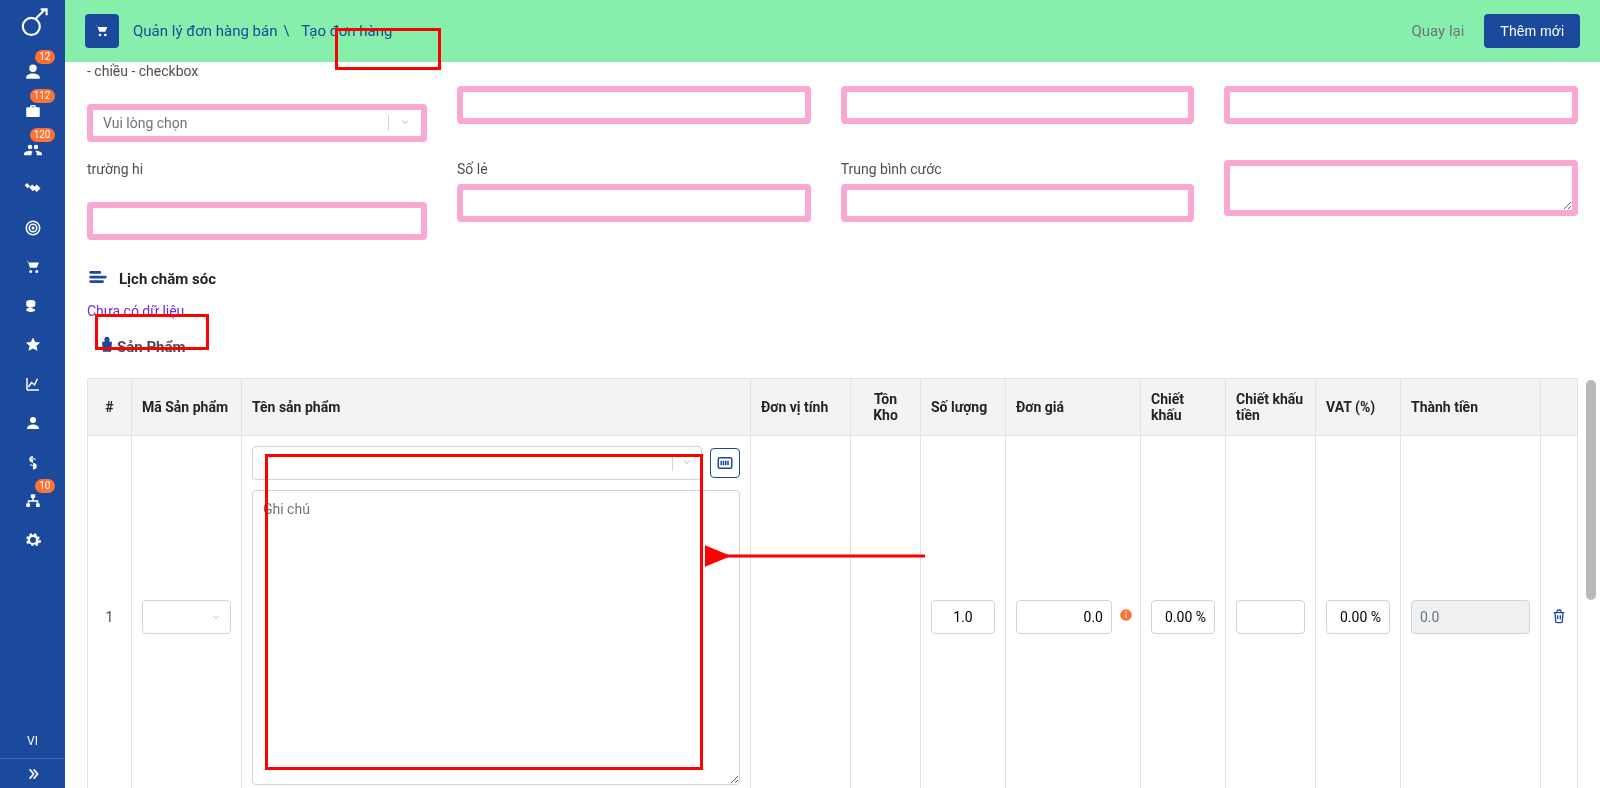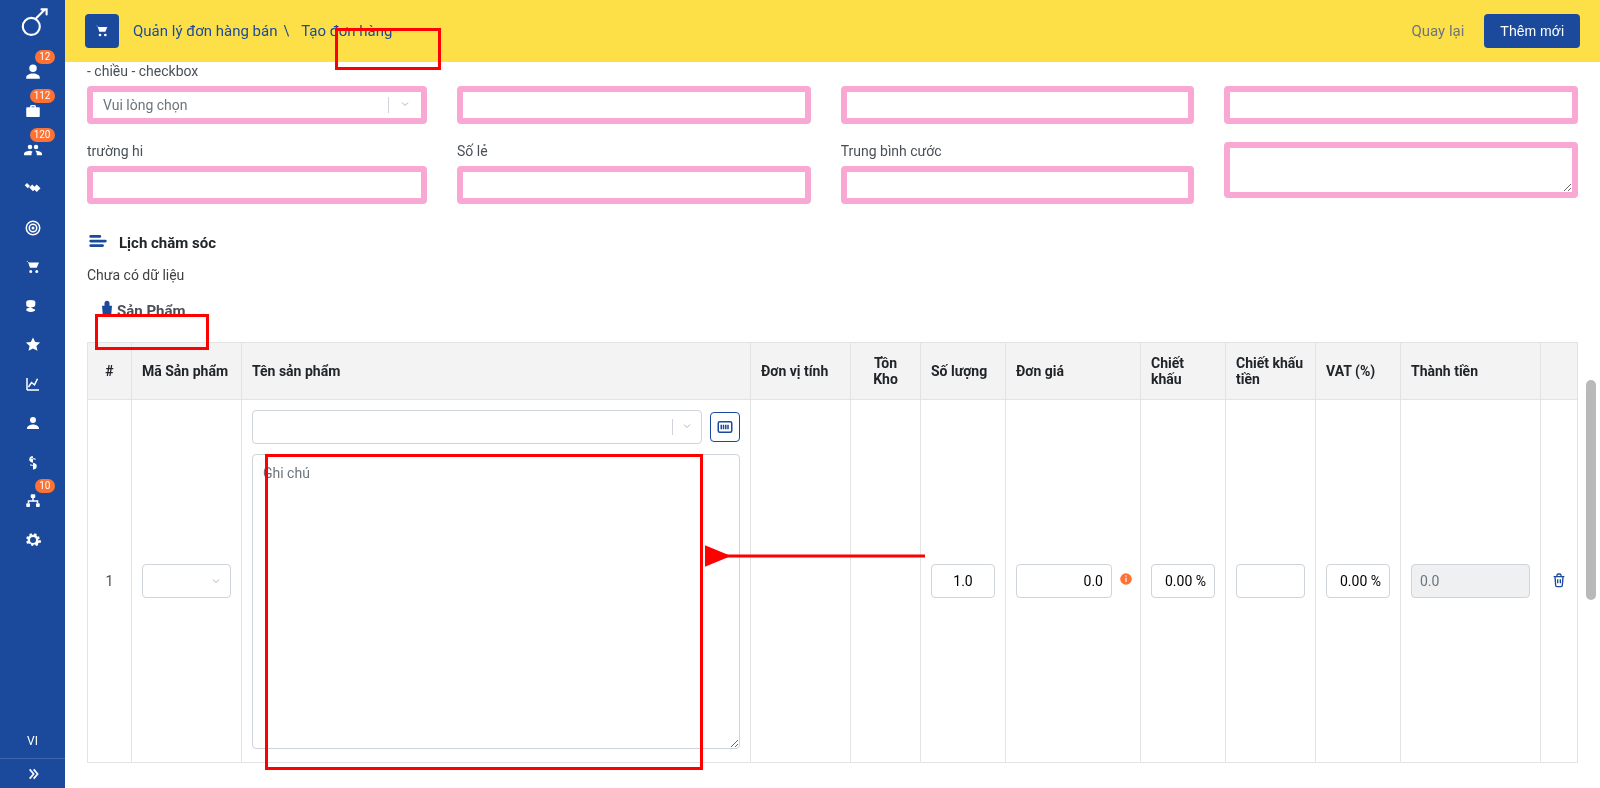--- a/index.html
+++ b/index.html
@@ -59,21 +59,21 @@
   display:flex; align-items:center; justify-content:center;
   color:#fff; cursor:pointer;
   border-top: 1px solid rgba(255,255,255,0.15);
 }
 
 
 .main { flex:1; display:flex; flex-direction:column; overflow:hidden; position:relative; }
 
 
 .header {
-  background: #fde047;
+  background: #86efac;
   padding: 14px 20px;
   display:flex;
   align-items:center;
   gap:14px;
 }
 .header-icon {
   width:34px; height:34px;
   background:#1b4a9c;
   border-radius:4px;
   display:flex; align-items:center; justify-content:center;
@@ -94,21 +94,21 @@
   padding:9px 16px; font-size:14px;
   cursor:pointer;
 }
 
 
 .content { flex:1; overflow-y:auto; padding: 0 22px 20px; position:relative; }
 
 
 .form-row { display:flex; gap:30px; }
 .form-col { flex:1; display:flex; flex-direction:column; }
-.form-col.narrow { flex:0 0 340px; }
+.form-col.narrow { flex:0 0 340px;gap:18px; }
 .label { font-size:14px; color:#495057; margin-bottom:6px; line-height:1.3; }
 .input, .textarea, .select {
   width:100%;
   border:6px solid #f9a8d4;
   border-radius:4px;
   padding:8px 10px;
   font-size:14px;
   color:#495057;
   background:#fff;
   font-family:inherit;
@@ -120,21 +120,21 @@
   display:flex; align-items:center; justify-content:space-between;
   cursor:pointer; color:#6c757d;
 }
 .select .chev { border-left:1px solid #ced4da; padding-left:10px; color:#adb5bd; }
 
 
 .section-hdr { display:flex; align-items:center; gap:10px; margin:26px 0 12px; }
 .section-hdr .ic { color:#1b4a9c; }
 .section-hdr .ic svg { width:22px; height:22px; }
 .section-title { font-weight:700; font-size:15px; color:#212529; }
-.empty { font-size:14px; color:#404040; margin-bottom:10px; }
+.empty { font-size:14px; color:#6d28d9; margin-bottom:10px; }
 
 
 .prod-hdr {
   display:inline-flex; align-items:center; 
   padding:6px 10px;
 }
 .prod-hdr .ic { color:#1b4a9c; }
 .prod-hdr .ic svg { width:20px; height:20px; }
 .prod-hdr .ttl { font-weight:700; font-size:15px; }
 

